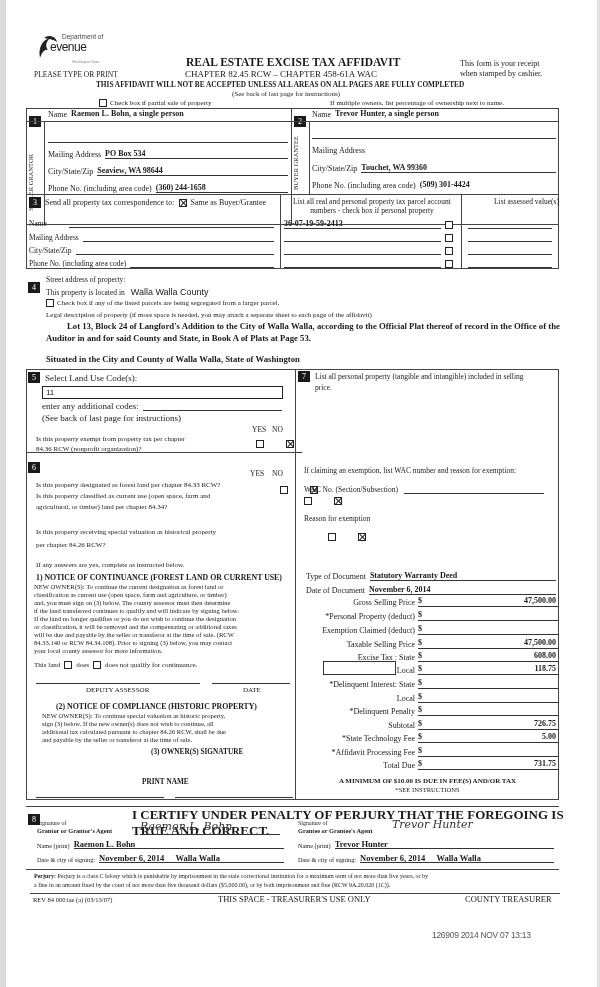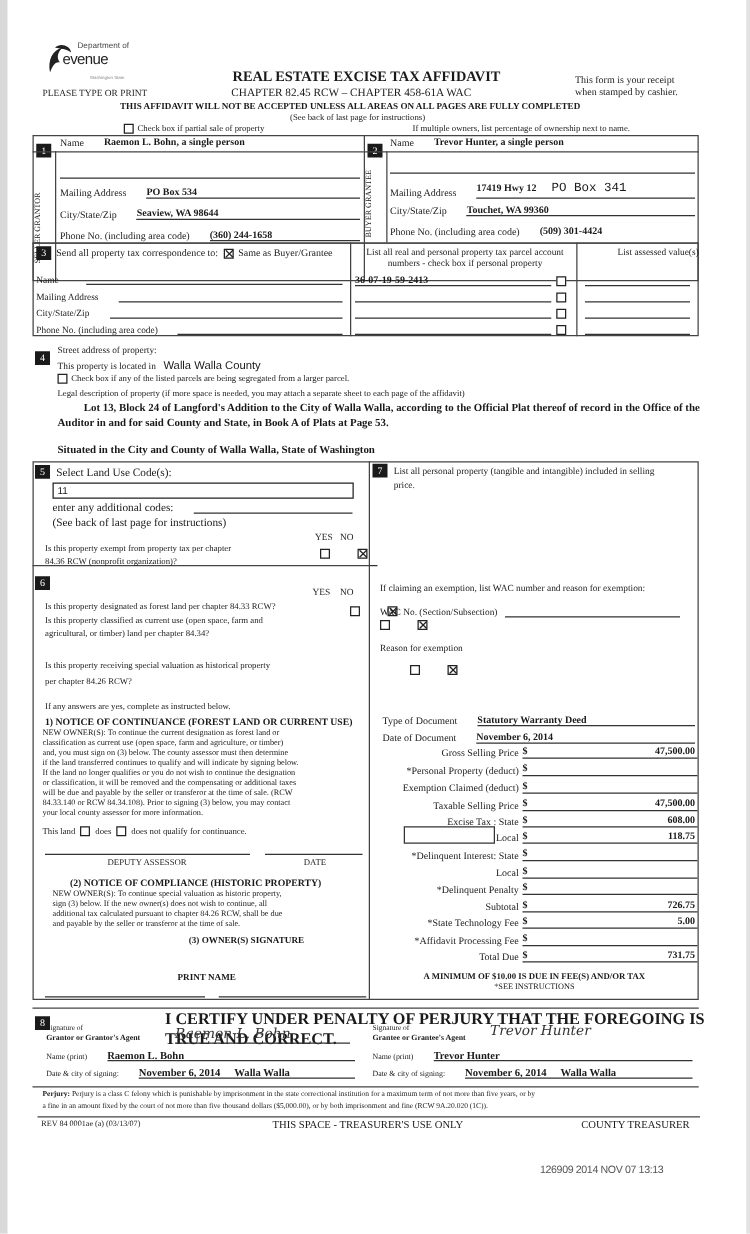--- a/index.html
+++ b/index.html
@@ -15,21 +15,21 @@
   .cb.x::before { transform: rotate(45deg); }
   .cb.x::after { transform: rotate(-45deg); }
   .line { border-bottom: 1px solid #333; }
   .t7 { font-size: 7px; }
   .t75 { font-size: 7.5px; }
   .t8 { font-size: 8px; }
   .t9 { font-size: 9px; }
   .box { border: 1px solid #444; }
   .vtext { writing-mode: vertical-rl; transform: rotate(180deg); font-size: 6.5px; text-align: center; line-height: 7px; }
   .row { position: absolute; display: flex; align-items: flex-end; }
-  .fill { flex: 1; border-bottom: 1px solid #333; margin-left: 16px; height: 10px; font-weight: bold; font-size: 8px; line-height: 10px; white-space: nowrap; overflow: hidden; }
+  .fill { flex: 1; border-bottom: 1px solid #333; margin-left: 4px; height: 10px; font-weight: bold; font-size: 8px; line-height: 10px; white-space: nowrap; overflow: hidden; }
   .money { display: flex; align-items: flex-end; position: absolute; left: 300px; width: 258px; font-size: 8px; height: 11px; }
   .money .lbl { width: 118px; text-align: right; padding-right: 3px; }
   .money .val { flex: 1; border-bottom: 1px solid #333; display: flex; justify-content: space-between; font-weight: bold; padding-right: 2px; line-height: 10px; }
   .sans { font-family: "Liberation Sans", sans-serif; }
   .mono { font-family: "Liberation Mono", monospace; }
   .sig { font-family: "DejaVu Serif", serif; font-style: italic; font-size: 11px; color: #333; }
 </style>
 </head>
 <body>
 
@@ -95,24 +95,20 @@
   <span class="vtext" style="width:16px;">BUYER GRANTEE</span>
 </div>
 <div class="abs" style="left:291px;top:121px;width:268px;height:1px;background:#444;"></div>
 <div class="row t8" style="left:312px;top:109px;width:244px;">
   <span>Name</span>
   <span class="fill" style="border-bottom:none;">Trevor Hunter, a single person</span>
 </div>
 <div class="abs line" style="left:312px;top:138px;width:244px;"></div>
 <div class="row t8" style="left:312px;top:146px;width:244px;">
   <span>Mailing Address</span>
-  <span class="fill" style="height:13px;">
-    <span>17419 Hwy 12</span>
-    <span class="mono" style="font-weight:normal;font-size:10px;margin-left:10px;">PO Box 341</span>
-  </span>
 </div>
 <div class="row t8" style="left:312px;top:163px;width:244px;">
   <span>City/State/Zip</span>
   <span class="fill">Touchet, WA  99360</span>
 </div>
 <div class="row t8" style="left:312px;top:180px;width:244px;">
   <span>Phone No. (including area code)</span>
   <span class="fill" style="border-bottom:none;">(509) 301-4424</span>
 </div>
 

